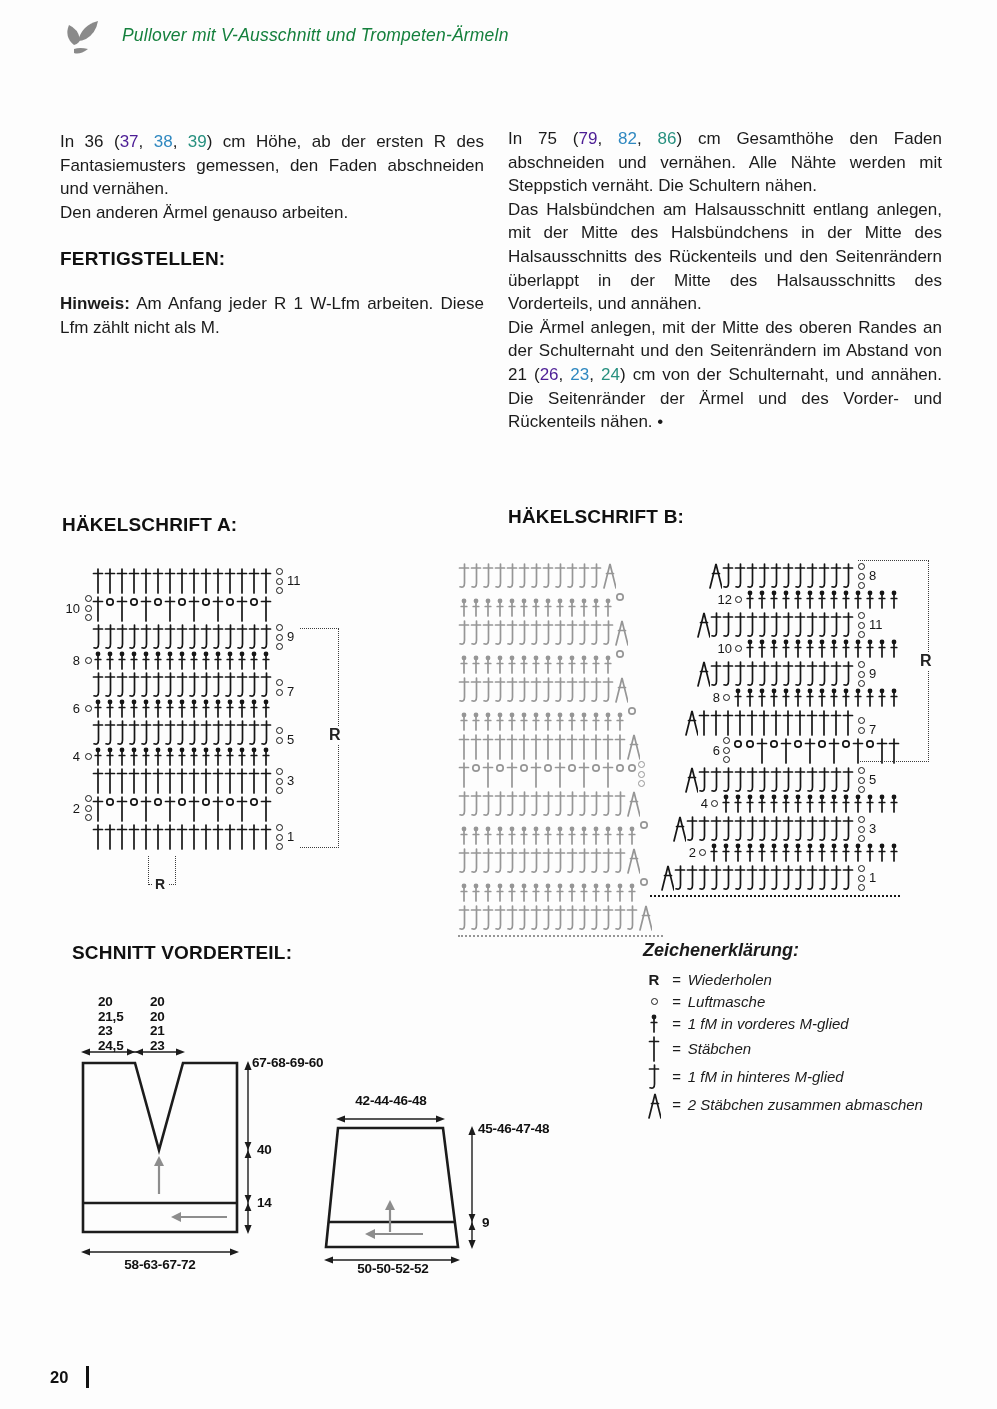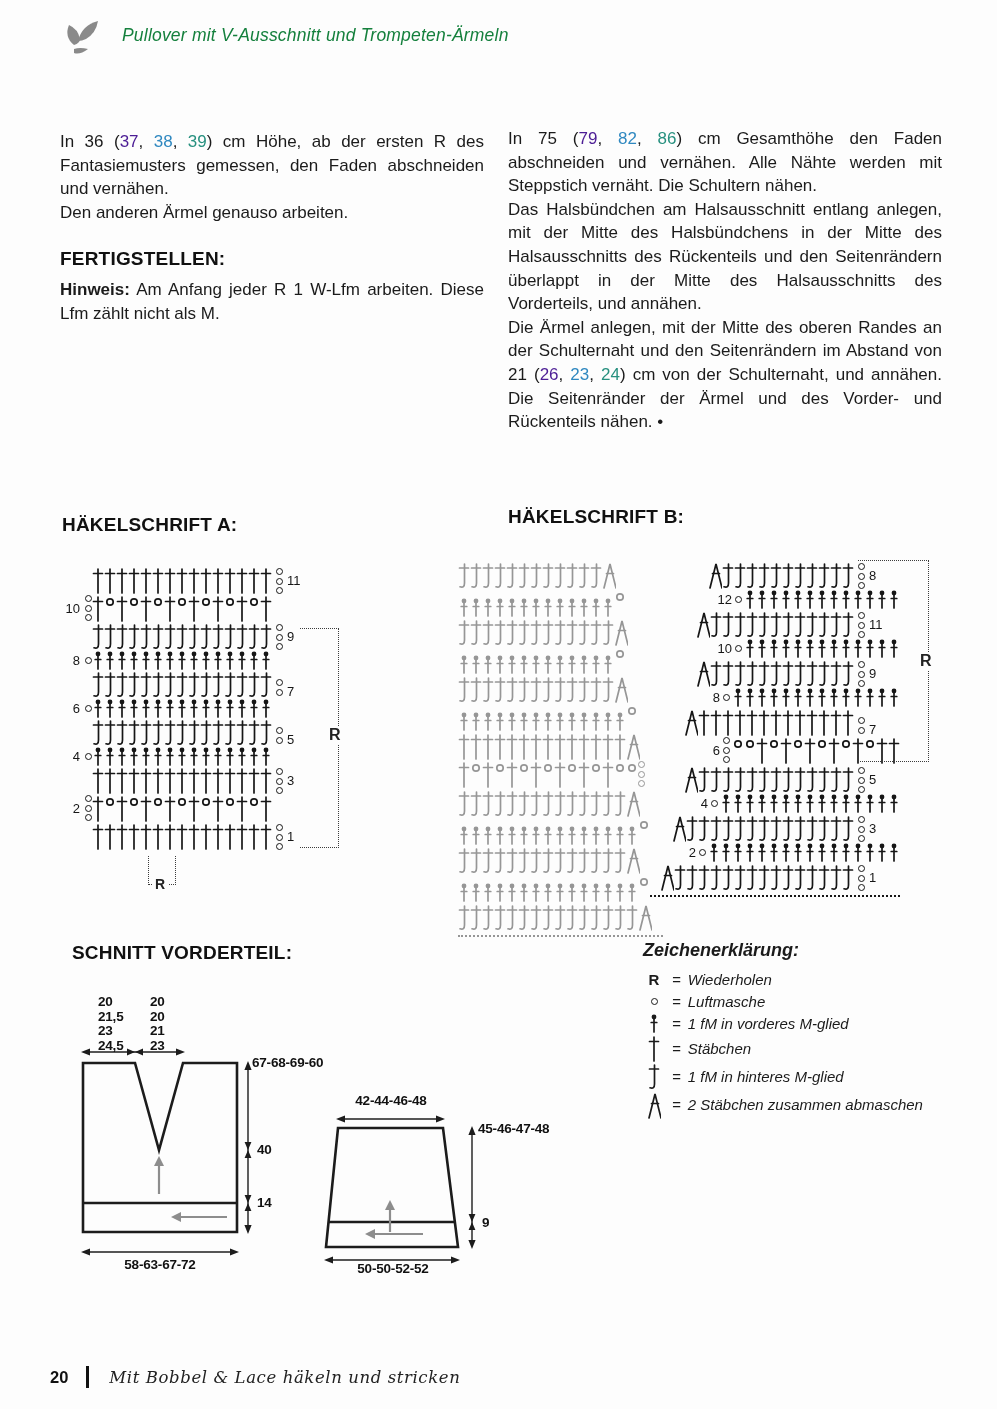--- a/index.html
+++ b/index.html
@@ -61,21 +61,21 @@
       <path d="M18 28 Q22 12 38 8 Q36 20 26 26 Q22 28 18 28 Z" fill="#8a8a8a"></path>
       <path d="M14 36 Q20 34 28 36 Q20 42 14 40 Z" fill="#8a8a8a"></path>
     </svg>
   </span>
   <span class="head-title">Pullover mit V-Ausschnitt und Trompeten-Ärmeln</span>
 </div>
 
 <div class="abs" style="left:60px;top:130px;width:424px">
   <p class="para"><span>In 36 (</span><span class="c-red">37</span><span>, </span><span class="c-blue">38</span><span>, </span><span class="c-teal">39</span><span>) cm Höhe, ab der ersten R des Fantasiemusters gemessen, den Faden abschneiden und vernähen.</span></p>
   <p class="para"><span>Den anderen Ärmel genauso arbeiten.</span></p>
-  <div class="h1" style="margin:24px 0 8px">FERTIGSTELLEN:</div>
+  <div class="h1" style="margin:24px 0 22px">FERTIGSTELLEN:</div>
   <p class="para"><span class="c-bold">Hinweis:</span><span> Am Anfang jeder R 1 W-Lfm arbeiten. Diese Lfm zählt nicht als M.</span></p>
 </div>
 
 <div class="abs" style="left:508px;top:127px;width:434px">
   <p class="para"><span>In 75 (</span><span class="c-red">79</span><span>, </span><span class="c-blue">82</span><span>, </span><span class="c-teal">86</span><span>) cm Gesamthöhe den Faden abschneiden und vernähen. Alle Nähte werden mit Steppstich vernäht. Die Schultern nähen.</span></p>
   <p class="para"><span>Das Halsbündchen am Halsausschnitt entlang anlegen, mit der Mitte des Halsbündchens in der Mitte des Halsausschnitts des Rückenteils und den Seitenrändern überlappt in der Mitte des Halsausschnitts des Vorderteils, und annähen.</span></p>
   <p class="para"><span>Die Ärmel anlegen, mit der Mitte des oberen Randes an der Schulternaht und den Seitenrändern im Abstand von 21 (</span><span class="c-red">26</span><span>, </span><span class="c-blue">23</span><span>, </span><span class="c-teal">24</span><span>) cm von der Schulternaht, und annähen. Die Seitenränder der Ärmel und des Vorder- und Rückenteils nähen. •</span></p>
 </div>
 
 <div class="abs h1" style="left:62px;top:514px">HÄKELSCHRIFT A:</div>
@@ -3890,14 +3890,13 @@
         </span>
         <span class="leg-eq">=</span>
         <span class="leg-txt">2 Stäbchen zusammen abmaschen</span>
       </div>
     </div>
 </div>
 
 <div class="abs" style="left:50px;top:1366px;width:600px;display:flex;align-items:center;gap:0">
   <span class="foot-page">20</span>
   <span class="foot-bar" style="margin:0 20px 0 18px"></span>
-  <span class="foot-book">Mit Bobbel &amp; Lace häkeln und stricken</span>
 </div>
 
 </body></html>

